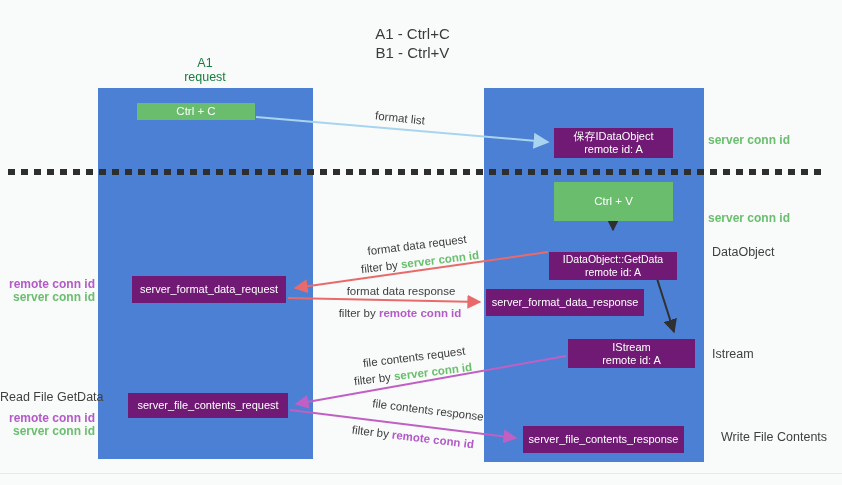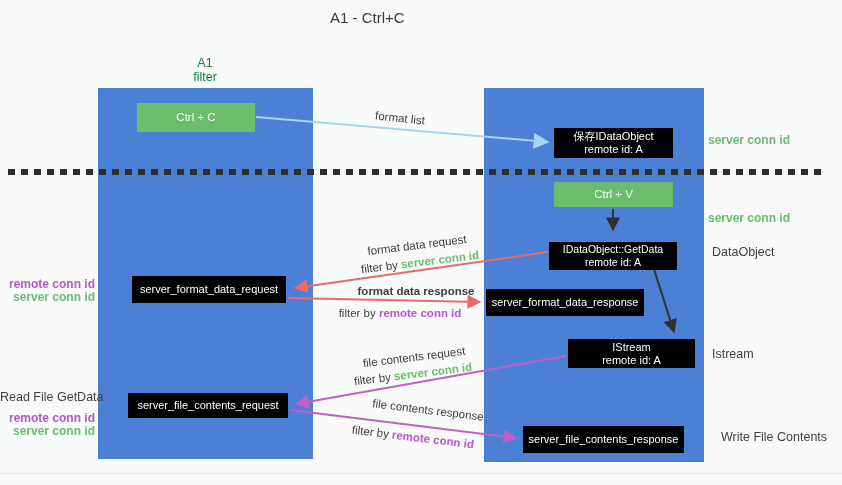--- a/index.html
+++ b/index.html
@@ -8,23 +8,23 @@
     background:#f9fafa;
     font-family:"Liberation Sans", sans-serif;
     color:#3b3b3b;
   }
   .lane{background:#4c80d4;position:absolute;}
   .node{
     position:absolute;display:flex;flex-direction:column;align-items:center;justify-content:center;
     color:#ffffff;text-align:center;line-height:13px;font-size:11px;
   }
   .node.green{background:#69bd6d;}
-  .node.orange{background:#000000;}
+  .node.orange{background:#701a75;}
   .lane-header{position:absolute;text-align:center;font-size:12.5px;line-height:14px;color:#15803d;}
-  .title{position:absolute;font-size:15px;line-height:19px;color:#3b3b3b;}
+  .title{position:absolute;text-align:center;font-size:15px;line-height:19px;color:#3b3b3b;margin-top:16px;}
   .side-label{position:absolute;font-size:12px;white-space:nowrap;}
   .side-label.dark{color:#3f3f3f;font-size:12.5px;}
   .side-label.green{color:#6abf6e;font-weight:bold;}
   .side-label.purple{color:#b35ac8;font-weight:bold;}
   .left-col{position:absolute;left:0;width:95px;text-align:right;}
   .edge-label{
     position:absolute;font-size:11.5px;color:#3f3f3f;white-space:nowrap;
     transform-origin:center center;
   }
   .edge-label .kw-green{color:#6abf6e;font-weight:bold;}
@@ -36,25 +36,26 @@
 </style>
 </head>
 <body>
 
 <div class="canvas">
 
   <div class="bottom-rule"></div>
 
   <div class="title" style="left:330px;top:8px;width:165px;">
     <div>A1 - Ctrl+C</div>
+    <div>B1 - Ctrl+V</div>
   </div>
 
   <div class="lane-header" style="left:155px;top:56px;width:100px;">
     <div>A1</div>
-    <div>filter</div>
+    <div>request</div>
   </div>
 
   <div class="lane" style="left:98px;top:88px;width:215px;height:371px;"></div>
   <div class="lane" style="left:484px;top:88px;width:220px;height:374px;"></div>
 
   <svg class="overlay" width="842" height="485">
     <defs>
       <marker id="ah-lb" viewBox="0 0 10 10" refX="9" refY="5" markerWidth="8" markerHeight="8" orient="auto-start-reverse">
         <path d="M0,0 L10,5 L0,10 z" fill="#a9d4ef"></path>
       </marker>
@@ -79,34 +80,34 @@
 
     <line x1="288" y1="298" x2="480" y2="302" stroke="#e96a6a" stroke-width="2" marker-end="url(#ah-rd)"></line>
 
     <line x1="653" y1="266" x2="674" y2="332" stroke="#303030" stroke-width="2" marker-end="url(#ah-bk)"></line>
 
     <line x1="566" y1="356" x2="296" y2="404" stroke="#c05fc4" stroke-width="2" marker-end="url(#ah-mg)"></line>
 
     <line x1="290" y1="410" x2="516" y2="438" stroke="#c05fc4" stroke-width="2" marker-end="url(#ah-mg)"></line>
   </svg>
 
-  <div class="node green" style="left:137px;top:103px;width:118px;height:29px;font-size:11.5px;">
+  <div class="node green" style="left:137px;top:103px;width:118px;height:17px;font-size:11.5px;">
     <span>Ctrl + C</span>
   </div>
 
   <div class="node orange" style="left:554px;top:128px;width:119px;height:30px;">
     <span>保存IDataObject</span>
     <span>remote id: A</span>
   </div>
 
-  <div class="node green" style="left:554px;top:182px;width:119px;height:25px;font-size:11.5px;">
+  <div class="node green" style="left:554px;top:182px;width:119px;height:39px;font-size:11.5px;">
     <span>Ctrl + V</span>
   </div>
 
-  <div class="node orange" style="left:549px;top:242px;width:128px;height:28px;font-size:10.5px;line-height:13px;">
+  <div class="node orange" style="left:549px;top:252px;width:128px;height:28px;font-size:10.5px;line-height:13px;">
     <span>IDataObject::GetData</span>
     <span>remote id: A</span>
   </div>
 
   <div class="node orange" style="left:132px;top:276px;width:154px;height:27px;">
     <span>server_format_data_request</span>
   </div>
 
   <div class="node orange" style="left:486px;top:289px;width:158px;height:27px;align-items:center;">
     <span>server_format_data_response</span>
@@ -137,21 +138,21 @@
   <div class="left-col side-label purple" style="top:411px;">remote conn id</div>
   <div class="left-col side-label green" style="top:424px;">server conn id</div>
 
   <div class="edge-label" style="left:400px;top:118px;transform:translate(-50%,-50%) rotate(6deg);">format list</div>
 
   <div class="edge-label" style="left:417px;top:245px;transform:translate(-50%,-50%) rotate(-7deg);">format data request</div>
   <div class="edge-label" style="left:420px;top:262px;transform:translate(-50%,-50%) rotate(-7deg);">
     <span>filter by </span><span class="kw-green">server conn id</span>
   </div>
 
-  <div class="edge-label" style="left:416px;top:291px;transform:translate(-50%,-50%);font-weight:bold;">format data response</div>
+  <div class="edge-label" style="left:401px;top:291px;transform:translate(-50%,-50%);">format data response</div>
   <div class="edge-label" style="left:400px;top:313px;transform:translate(-50%,-50%);">
     <span>filter by </span><span class="kw-purple">remote conn id</span>
   </div>
 
   <div class="edge-label" style="left:414px;top:357px;transform:translate(-50%,-50%) rotate(-7deg);">file contents request</div>
   <div class="edge-label" style="left:413px;top:374px;transform:translate(-50%,-50%) rotate(-7deg);">
     <span>filter by </span><span class="kw-green">server conn id</span>
   </div>
 
   <div class="edge-label" style="left:428px;top:410px;transform:translate(-50%,-50%) rotate(7deg);">file contents response</div>

